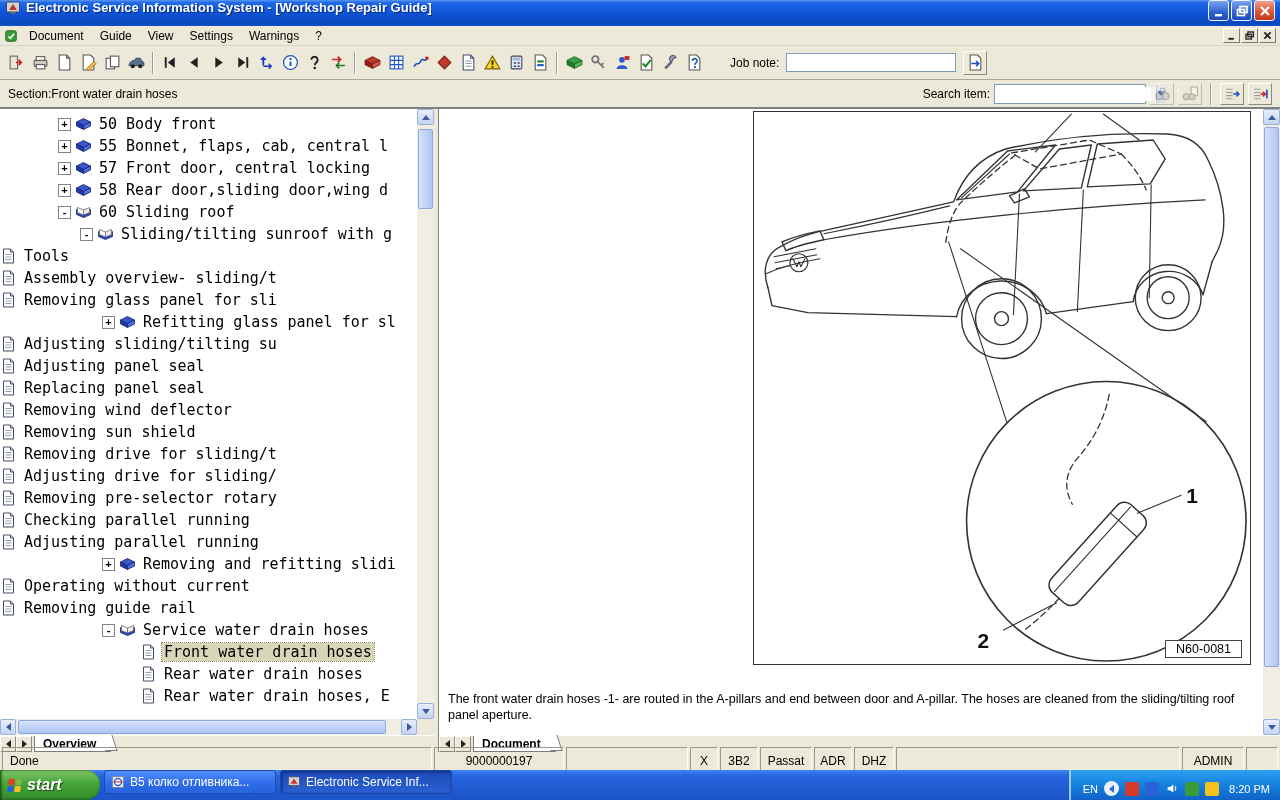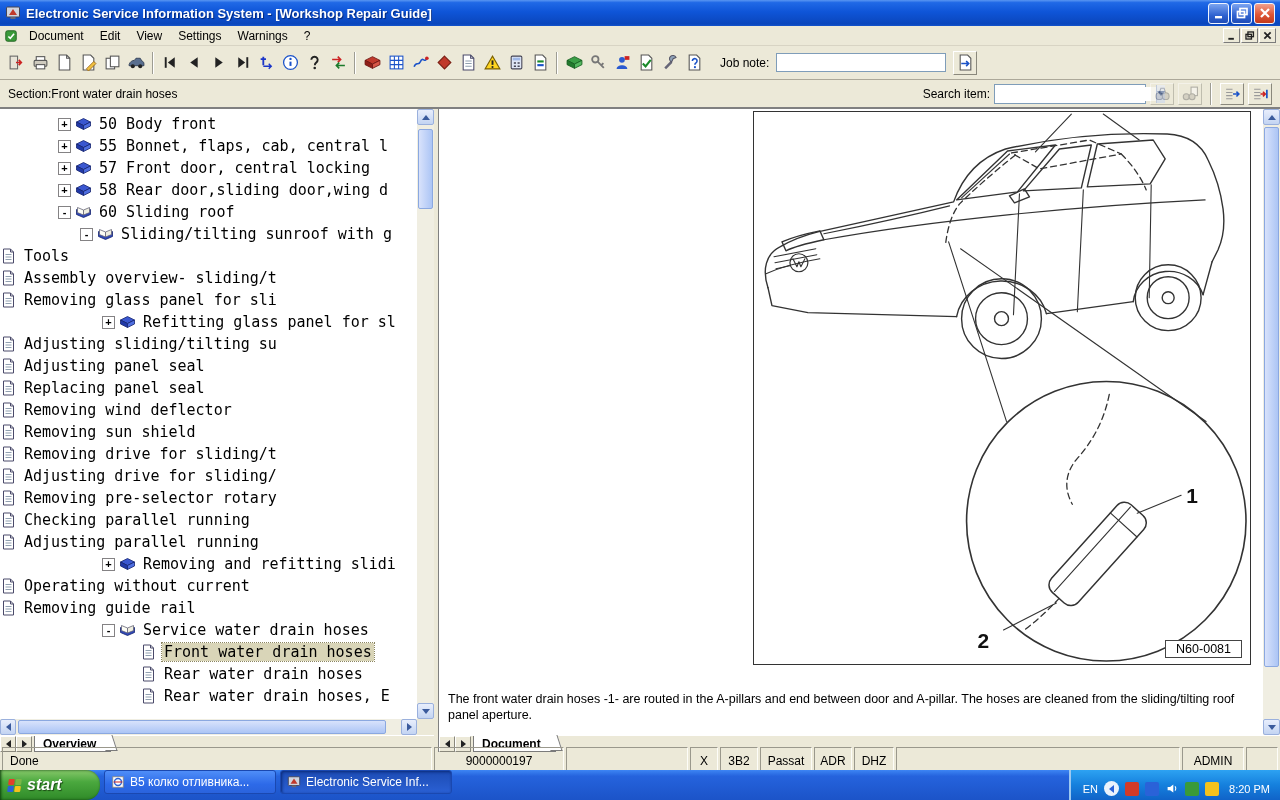--- a/index.html
+++ b/index.html
@@ -1,21 +1,21 @@
 <!DOCTYPE html>
 <html><head>
 <meta charset="utf-8">
 <style>
   *{margin:0;padding:0;box-sizing:border-box}
   html,body{width:1280px;height:800px;overflow:hidden}
   body{font-family:"Liberation Sans",sans-serif;font-size:12px;background:#ece9d8;color:#000}
   #app{position:relative;width:1280px;height:800px;background:#ece9d8}
 
   
-  .titlebar{position:absolute;top:0;left:0;right:0;height:26px;display:flex;align-items:center;gap:5px;
+  .titlebar{position:absolute;top:0;left:0;right:0;height:26px;display:flex;gap:5px;
     padding:0 5px;background:linear-gradient(180deg,#5a96f2 0%,#2069e6 10%,#0f55d8 45%,#0a46bc 92%,#1353cc 100%);}
   .title-text{color:#fff;font-weight:bold;font-size:13px;text-shadow:1px 1px 1px #00267a;white-space:nowrap;overflow:hidden}
   .win-btns{margin-left:auto;display:flex;gap:2px}
   .wbtn{width:21px;height:21px;border-radius:3px;border:1px solid #eef4ff;display:flex;align-items:center;justify-content:center;
     background:linear-gradient(180deg,#7ba4f0,#2f62d0 60%,#1e4cb8)}
   .wbtn.close{background:linear-gradient(180deg,#f0a08e,#df5636 55%,#c23a1c)}
   .wbtn svg{width:14px;height:14px}
 
   
   .menubar{position:absolute;top:26px;left:0;right:0;height:20px;background:#ece9d8;display:flex;align-items:center;
@@ -26,21 +26,21 @@
     display:flex;align-items:center;justify-content:center}
   .mbtn svg{width:11px;height:11px}
 
   
   .toolbar{position:absolute;top:46px;left:0;right:0;height:34px;background:#ece9d8;display:flex;align-items:center;
     padding:0 4px;border-bottom:1px solid #aca899}
   .tbn{width:24px;height:24px;display:flex;align-items:center;justify-content:center;flex:none}
   .tbn.raised{border:1px solid;border-color:#fff #8a887c #8a887c #fff;background:#ece9d8}
   .ic{width:17px;height:17px}
   .vsep{width:0;height:22px;border-left:1px solid #9d9c92;border-right:1px solid #fff;margin:0 4px;flex:none}
-  .jobnote{display:flex;align-items:center;gap:7px;margin-left:14px}
+  .jobnote{display:flex;align-items:center;gap:7px;margin-left:24px}
   .jobnote input{width:170px;height:19px;border:1px solid #7f9db9;background:#fff;font:12px "Liberation Sans",sans-serif;padding:0 3px}
   .disabled{opacity:.45}
 
   
   .secbar{position:absolute;top:80px;left:0;right:0;height:28px;background:#ece9d8;display:flex;align-items:center;
     padding:0 8px;border-bottom:1px solid #808080}
   .search-zone{margin-left:auto;display:flex;align-items:center;gap:4px}
   .combo{width:152px;height:20px;background:#fff;border:1px solid #7f9db9;display:flex;align-items:center}
   .cb-btn{margin-left:auto;width:17px;height:18px;background:linear-gradient(#e8eefc,#c3d4f2);border-left:1px solid #9ab0dd;
     display:flex;align-items:center;justify-content:center}
@@ -319,21 +319,21 @@
         </span>
     </span>
   </div>
 
   <div class="menubar">
     <svg class="ic" style="width:14px;height:14px;margin-right:3px" viewBox="0 0 16 16">
       <rect x="2" y="2" width="12" height="12" rx="2" fill="#3a9a3a" stroke="#1c5e1c"></rect>
         <path d="M5,8.5 l2.2,2.2 L11.5,5.5" stroke="#fff" stroke-width="1.8" fill="none"></path>
     </svg>
     <span class="menu-item">Document</span>
-    <span class="menu-item">Edit</span>
+    <span class="menu-item">Guide</span>
     <span class="menu-item">View</span>
     <span class="menu-item">Settings</span>
     <span class="menu-item">Warnings</span>
     <span class="menu-item">?</span>
     <span class="mdi-btns">
       <span class="mbtn">
           <svg viewBox="0 0 14 14" fill="#222">
             <use href="#s-minimize"></use>
           </svg>
         </span>

